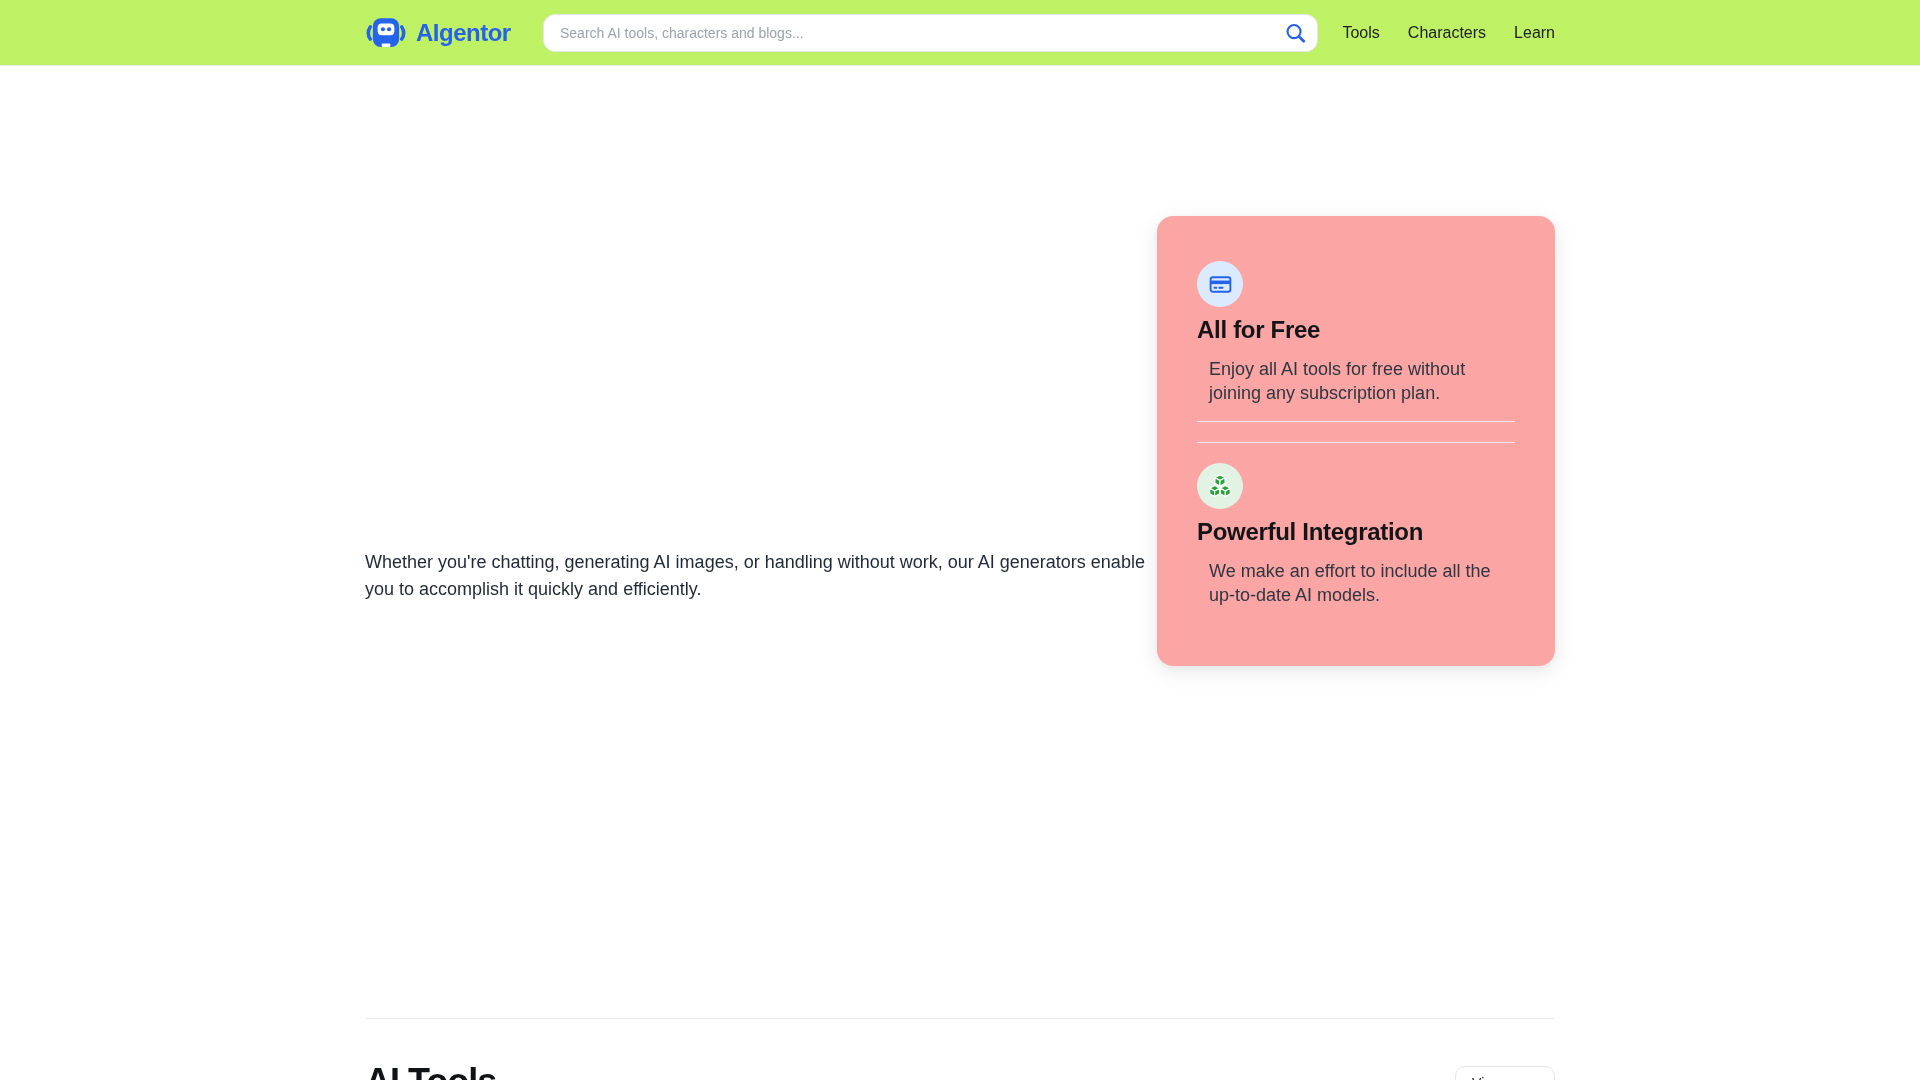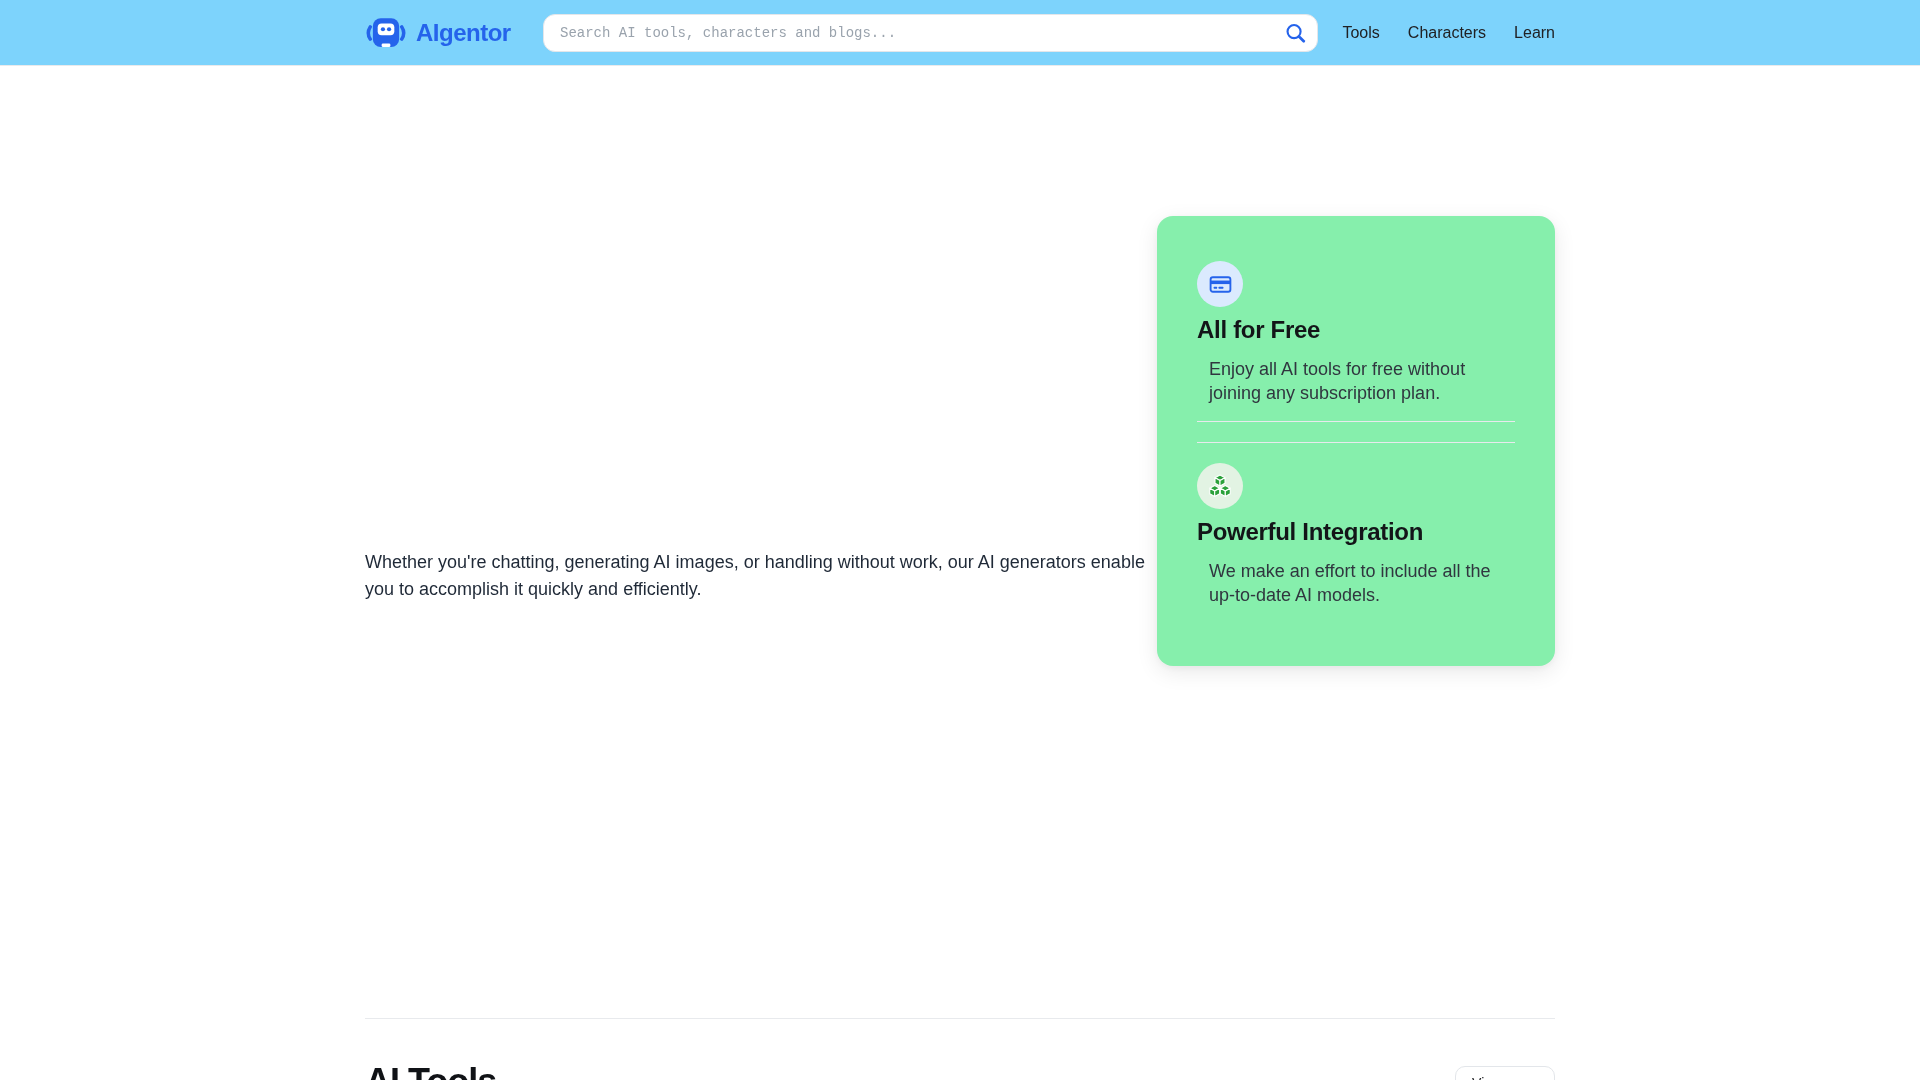--- a/index.html
+++ b/index.html
@@ -8,21 +8,21 @@
     width: 1920px; height: 1080px; overflow: hidden;
     background: #ffffff;
     font-family: "Liberation Sans", sans-serif;
     color: #16181c;
   }
 
   
   header.topbar {
     height: 66px;
     border-bottom: 1px solid #e9eaec;
-    background: #7dd3fc;
+    background: #bef264;
   }
   .container { width: 1190px; margin: 0 auto; position: relative; height: 100%; }
 
   .brand {
     position: absolute; left: 0; top: 50%; transform: translateY(-50%);
     display: flex; align-items: center; gap: 9px;
     text-decoration: none; cursor: pointer;
   }
   .brand-name {
     font-size: 24px; font-weight: bold; letter-spacing: -0.5px; color: #2563eb;
@@ -30,21 +30,21 @@
 
   .search-wrap {
     position: absolute; left: 178px; top: 50%; transform: translateY(-50%);
     width: 775px; height: 38px;
   }
   .search-input {
     width: 100%; height: 100%;
     border: 1px solid #e3e6ea; border-radius: 12px;
     padding: 0 48px 0 16px;
     font-size: 14px; color: #333; outline: none;
-    font-family: Liberation Mono, monospace;
+    font-family: Liberation Sans, sans-serif;
     background: #fff;
   }
   .search-input::placeholder { color: #9aa3ad; }
   .search-btn {
     position: absolute; right: 8px; top: 50%; transform: translateY(-50%);
     background: none; border: none; padding: 3px; cursor: pointer; line-height: 0;
   }
 
   nav.primary-nav {
     position: absolute; right: 0; top: 50%; transform: translateY(-50%);
@@ -64,21 +64,21 @@
   }
   .hero-subtitle {
     position: absolute; top: 483px; left: 0; margin: 0;
     max-width: 780px; font-size: 18px; line-height: 27px; color: #1f2937;
   }
 
   
   .features-card {
     position: absolute; top: 150px; right: 0;
     width: 398px;
-    background: #86efac;
+    background: #fca5a5;
     border-radius: 16px;
     box-shadow: 0 6px 22px rgba(0,0,0,0.09), 0 2px 6px rgba(0,0,0,0.04);
     padding: 45px 40px 47px;
   }
   .feature-icon {
     width: 46px; height: 46px; border-radius: 50%;
     display: flex; align-items: center; justify-content: center;
     margin-bottom: 9px;
   }
   .icon-bg-blue  { background: #dbeafe; }

